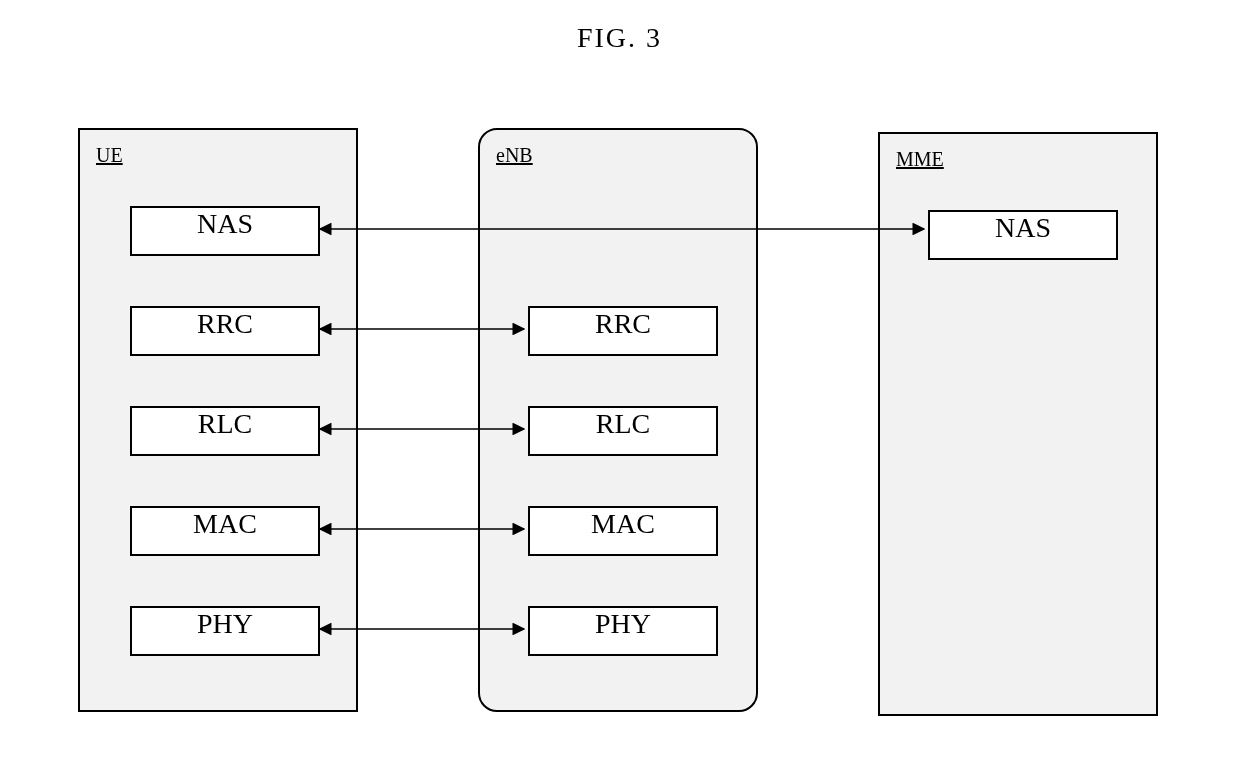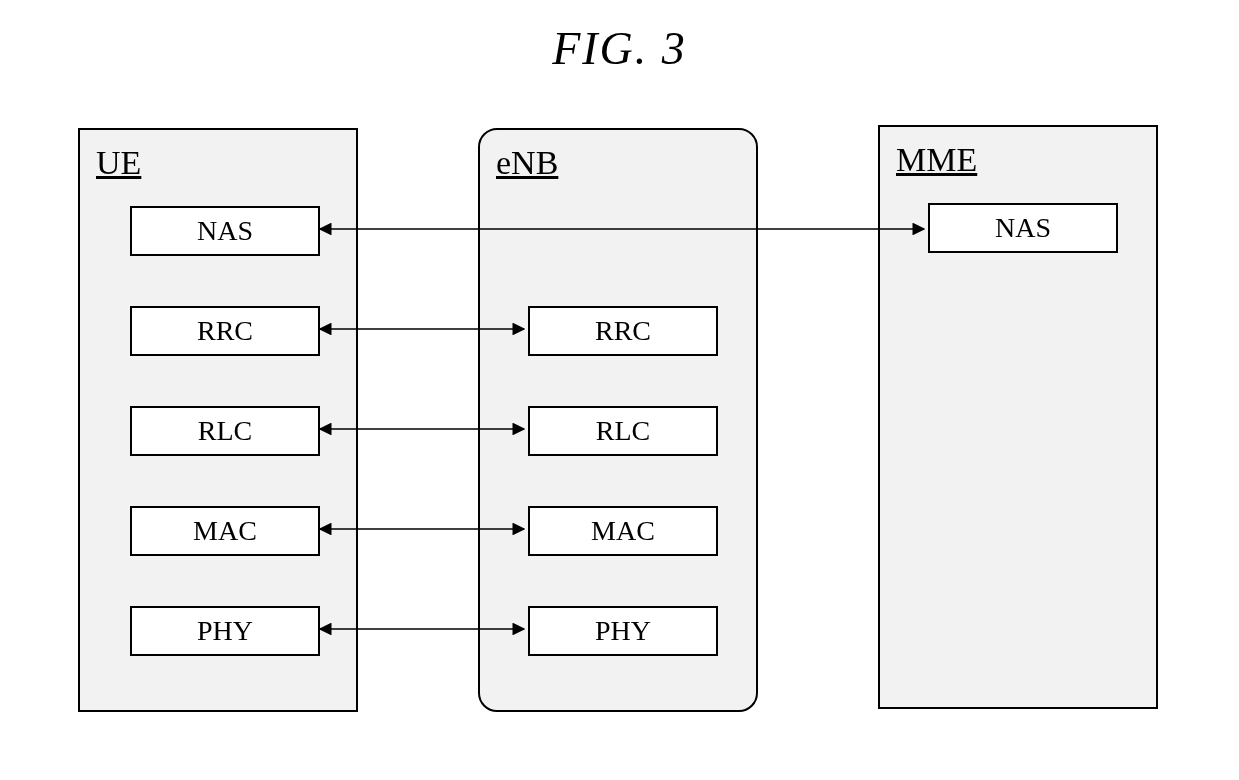--- a/index.html
+++ b/index.html
@@ -14,44 +14,43 @@
     position: relative;
     width: 1239px;
     height: 780px;
   }
   .title {
     position: absolute;
     top: 22px;
     left: 0;
     width: 1239px;
     text-align: center;
-    font-size: 46px;
+    font-size: 28px;
     letter-spacing: 2px;
-    font-style: italic;
   }
   .entity {
     position: absolute;
     border: 2px solid #000;
     background: #f2f2f2;
     box-sizing: border-box;
   }
   .entity-label {
     position: absolute;
     top: 14px;
     left: 16px;
-    font-size: 34px;
+    font-size: 20px;
     text-decoration: underline;
   }
   .layer {
     position: absolute;
     border: 2px solid #000;
     background: #fff;
     box-sizing: border-box;
     display: flex;
-    align-items: center;
+    align-items: flex-start;
     justify-content: center;
     font-size: 28px;
   }
   svg.overlay {
     position: absolute;
     left: 0;
     top: 0;
     width: 1239px;
     height: 780px;
     pointer-events: none;
@@ -92,21 +91,21 @@
         <span>RLC</span>
       </div>
     <div class="layer" style="left:48px; top:376px; width:190px; height:50px;">
         <span>MAC</span>
       </div>
     <div class="layer" style="left:48px; top:476px; width:190px; height:50px;">
         <span>PHY</span>
       </div>
   </div>
 
-  <div class="entity" style="left:878px; top:125px; width:280px; height:584px;">
+  <div class="entity" style="left:878px; top:132px; width:280px; height:584px;">
     <div class="entity-label">MME</div>
     <div class="layer" style="left:48px; top:76px; width:190px; height:50px;">
         <span>NAS</span>
       </div>
   </div>
 
   <svg class="overlay" viewBox="0 0 1239 780">
     <defs>
       <marker id="arrR" viewBox="0 0 10 10" refX="9" refY="5" markerWidth="8" markerHeight="8" orient="auto-start-reverse">
         <path d="M 0 0 L 10 5 L 0 10 z" fill="#000"></path>

